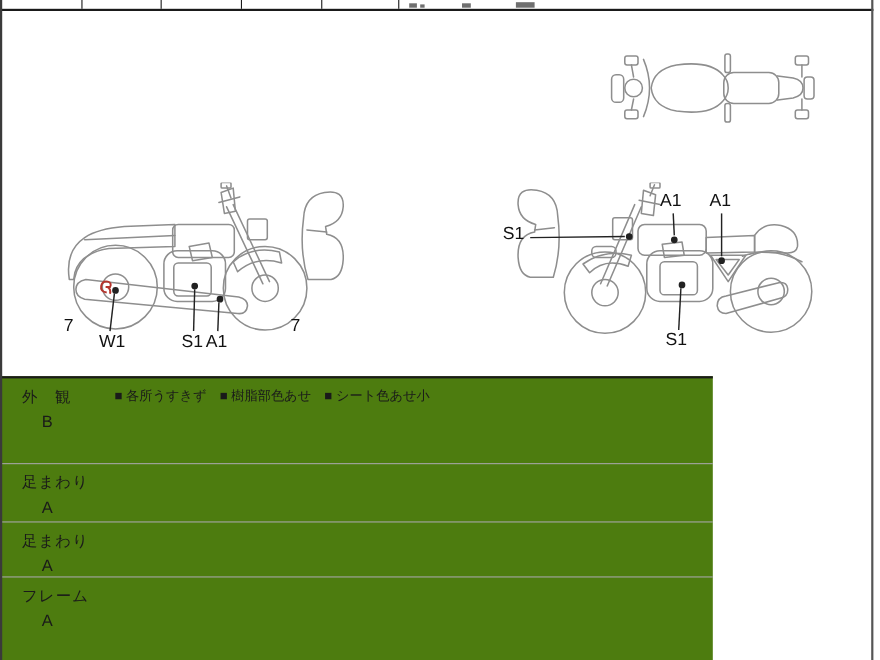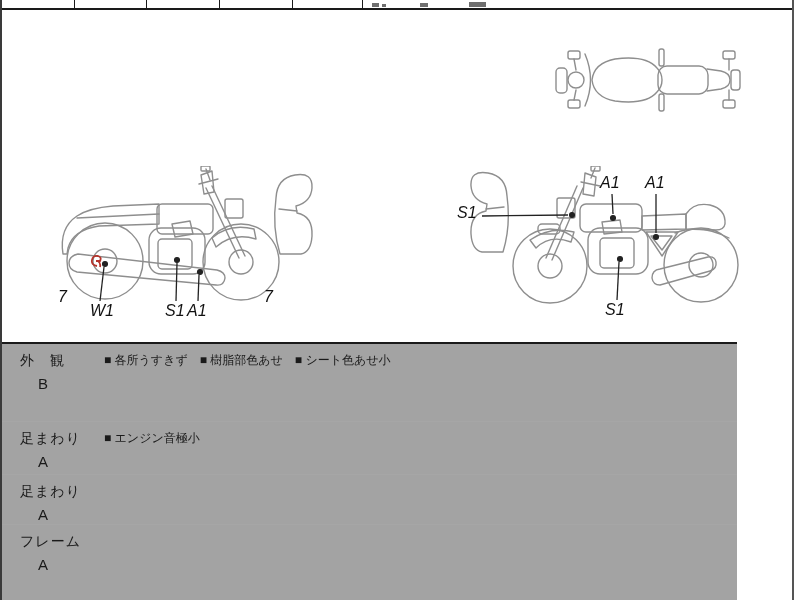--- a/index.html
+++ b/index.html
@@ -10,27 +10,27 @@
   }
   
   .edge{position:absolute;top:0;height:600px;background:#3a3a3a;}
   .edge.left{left:0;width:2px;}
   .edge.right{left:792px;width:2px;background:#555;}
   
   .toprow{position:absolute;left:0;top:0;width:794px;height:8px;border-bottom:2px solid #1a1a1a;background:#fff;}
   .tr-div{position:absolute;top:0;width:1px;height:8px;background:#1a1a1a;}
   .frag{position:absolute;background:#6f6f6f;}
   
-  .lbl{position:absolute;font-size:16px;line-height:16px;color:#111;white-space:nowrap;font-style:italic;}
+  .lbl{position:absolute;font-size:16px;line-height:16px;color:#111;white-space:nowrap;}
   .corner{font-size:16px;}
   
   svg{position:absolute;}
   .art path,.art rect,.art circle,.art line{fill:none;stroke:#8e8e8e;stroke-width:1.4;stroke-linejoin:round;stroke-linecap:round;}
   
-  .ctable{position:absolute;left:0;top:342px;width:737px;border-top:2px solid #1a1a1a;background:#a3a3a3;}
+  .ctable{position:absolute;left:0;top:342px;width:648px;border-top:2px solid #1a1a1a;background:#4d7c0f;}
   .trow{position:relative;width:100%;}
   .trow.divided{border-bottom:1px solid #a6a6a6;}
   .trow .rlabel{position:absolute;left:20px;top:8px;font-size:14px;letter-spacing:1px;}
   .trow .rgrade{position:absolute;left:38px;top:31px;font-size:15px;}
   .trow .rnotes{position:absolute;left:104px;top:8px;font-size:12px;white-space:nowrap;}
 </style>
 </head>
 <body>
 
 <div class="sheet">
@@ -152,21 +152,20 @@
 
   <div class="ctable">
     <div class="trow divided" style="height:77px">
       <div class="rlabel">外　観</div>
       <div class="rgrade">B</div>
       <div class="rnotes">■ 各所うすきず　■ 樹脂部色あせ　■ シート色あせ小</div>
     </div>
     <div class="trow divided" style="height:52px">
       <div class="rlabel">足まわり</div>
       <div class="rgrade">A</div>
-      <div class="rnotes">■ エンジン音極小</div>
     </div>
     <div class="trow divided" style="height:49px">
       <div class="rlabel">足まわり</div>
       <div class="rgrade">A</div>
     </div>
     <div class="trow" style="height:76px">
       <div class="rlabel">フレーム</div>
       <div class="rgrade">A</div>
       <div class="rnotes"></div>
     </div>

